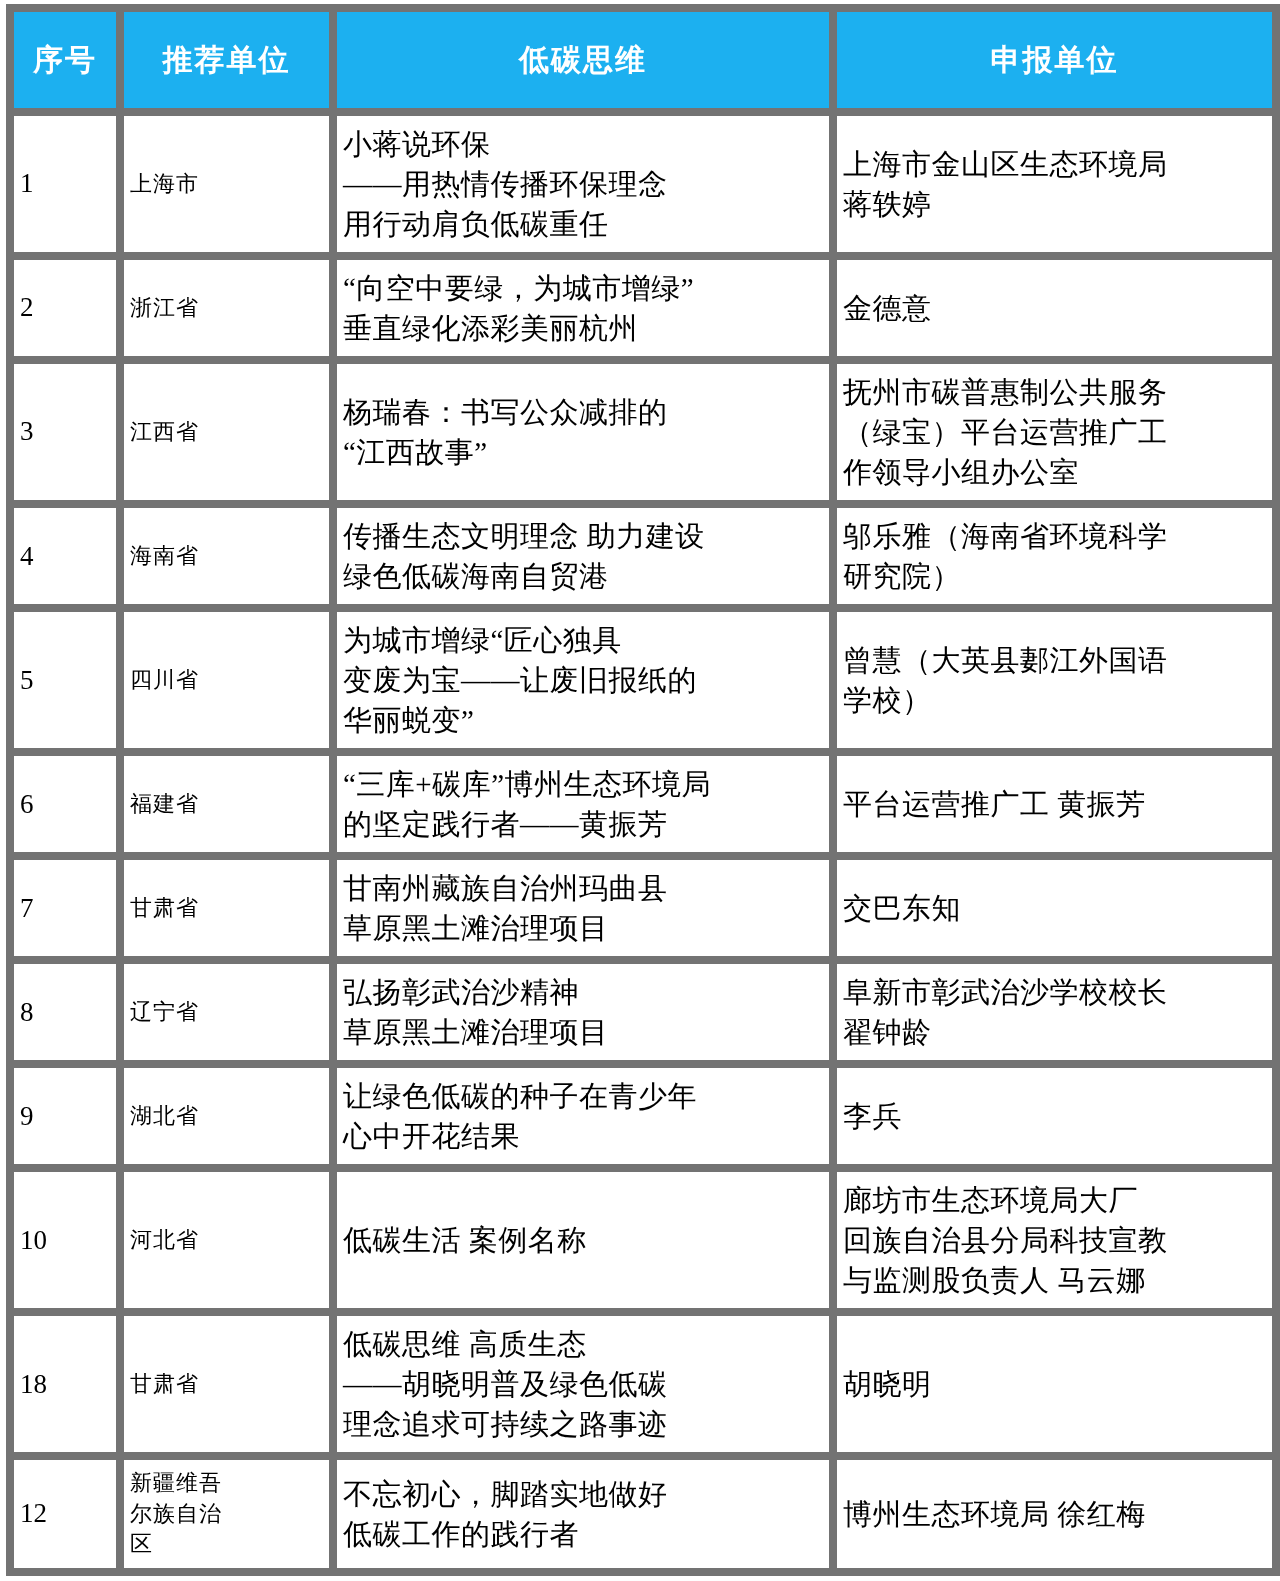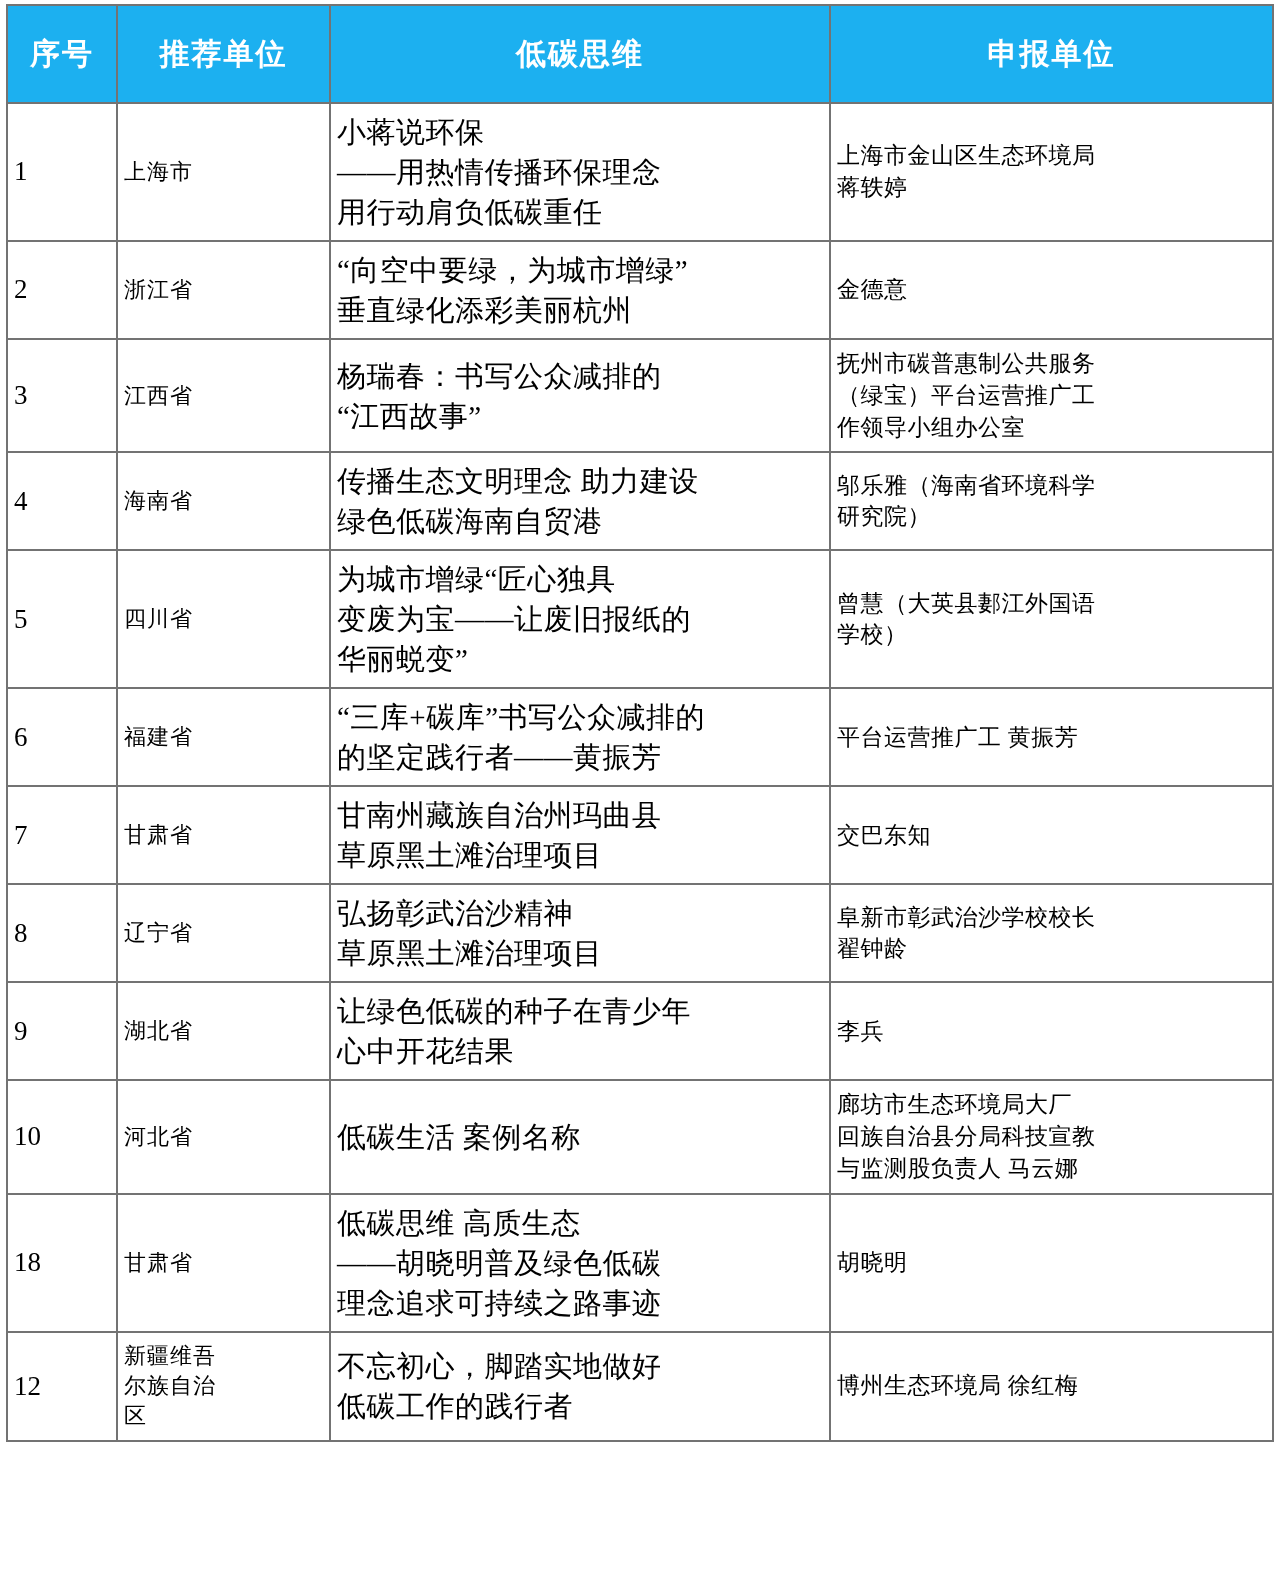--- a/index.html
+++ b/index.html
@@ -25,21 +25,21 @@
     margin: 4px 0 0 6px;
     table-layout: fixed;
   }
   table.case-table col.c-no    { width: 110px; }
   table.case-table col.c-rec   { width: 213px; }
   table.case-table col.c-name  { width: 500px; }
   table.case-table col.c-org   { width: 443px; }
 
   table.case-table th,
   table.case-table td {
-    border: 2px solid #737373;
+    border: 8px solid #737373;
     vertical-align: middle;
     padding: 8px 6px;
     line-height: 1.38;
   }
   table.case-table thead th {
     background: #1cb0f0;
     color: #ffffff;
     font-weight: bold;
     font-size: 30px;
     letter-spacing: 2px;
@@ -51,21 +51,21 @@
   }
   td.rec {
     font-size: 22px;
     letter-spacing: 1px;
   }
   td.name {
     font-size: 29px;
     letter-spacing: 0.5px;
   }
   td.org {
-    font-size: 23px;
+    font-size: 29px;
     letter-spacing: 0.5px;
     margin-left: 48px;
   }
   .line {
     display: block;
     white-space: nowrap;
   }
 </style>
 </head>
 <body>
@@ -152,21 +152,21 @@
         <td class="org">
           <span class="line">曾慧（大英县郪江外国语</span>
           <span class="line">学校）</span>
         </td>
       </tr>
 
       <tr>
         <td class="num">6</td>
         <td class="rec">福建省</td>
         <td class="name">
-          <span class="line">“三库+碳库”书写公众减排的</span>
+          <span class="line">“三库+碳库”博州生态环境局</span>
           <span class="line">的坚定践行者——黄振芳</span>
         </td>
         <td class="org">
           <span class="line">平台运营推广工 黄振芳</span>
         </td>
       </tr>
 
       <tr>
         <td class="num">7</td>
         <td class="rec">甘肃省</td>

